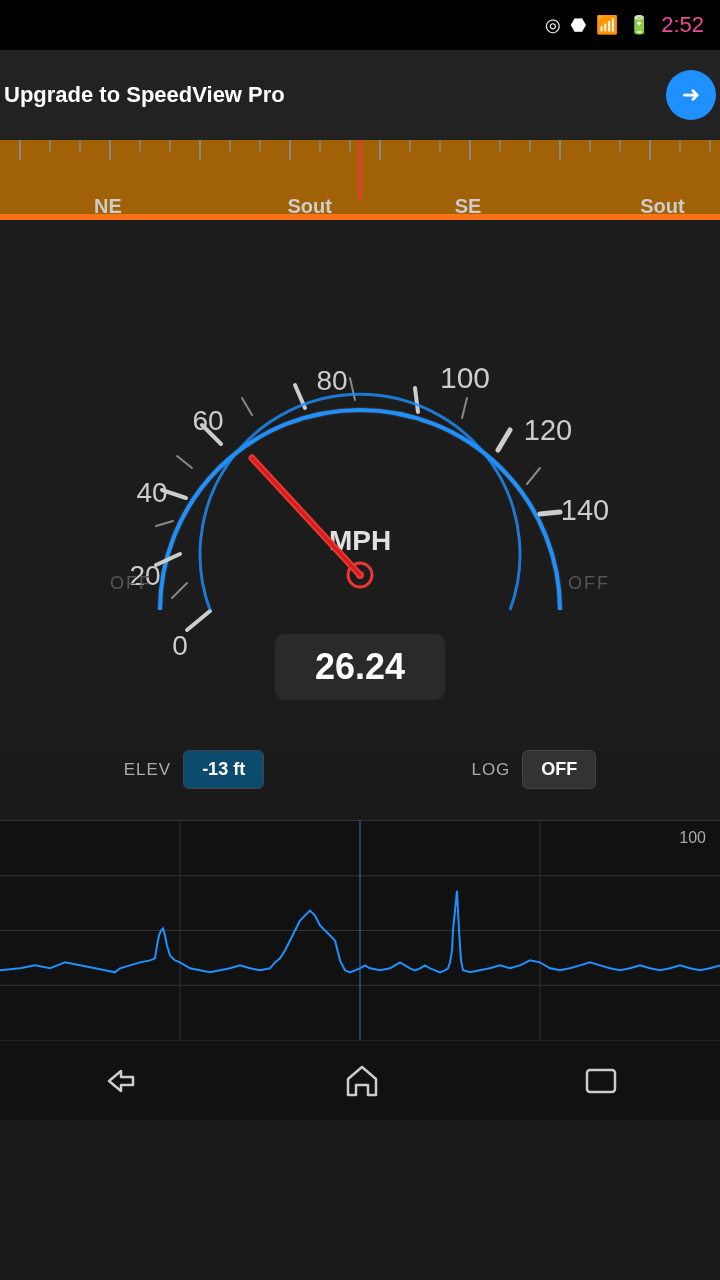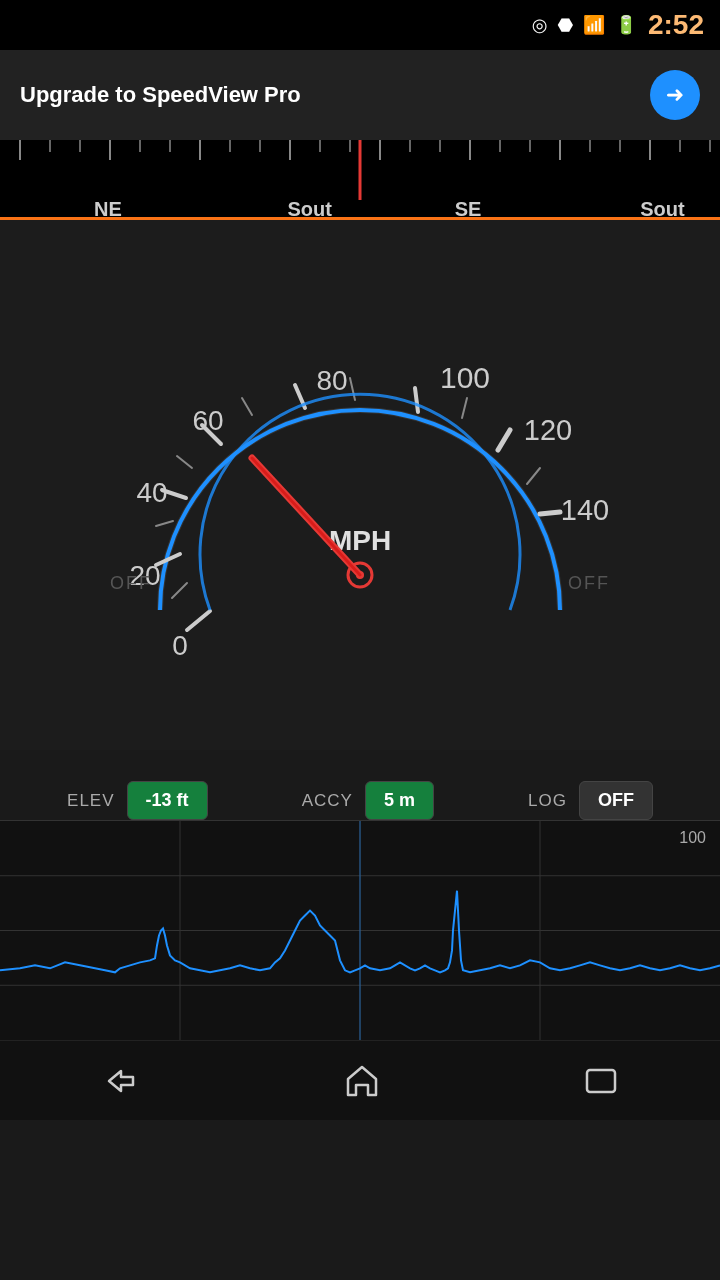--- a/index.html
+++ b/index.html
@@ -18,31 +18,31 @@
       width: 720px;
       height: 50px;
       background: #000;
       display: flex;
       align-items: center;
       justify-content: flex-end;
       padding: 0 16px;
       gap: 10px;
     }
     .status-icon { font-size: 18px; color: #fff; }
-    #status-time { font-size: 28px; color: #fdba74; font-weight: bold; }
+    #status-time { font-size: 22px; color: #ec4899; font-weight: normal; }
 
     
     #upgrade-banner {
       width: 720px;
       height: 90px;
       background: #222;
       display: flex;
       align-items: center;
       justify-content: space-between;
-      padding: 0 20px;
+      padding: 0 4px;
     }
     #upgrade-text-block {}
     #upgrade-title { font-size: 22px; color: #fff; font-weight: bold; }
     #upgrade-subtitle { font-size: 16px; color: #aaa; margin-top: 4px; }
     #upgrade-arrow-btn {
       width: 50px;
       height: 50px;
       background: #1e90ff;
       border-radius: 50%;
       display: flex;
@@ -50,24 +50,24 @@
       justify-content: center;
       cursor: pointer;
       flex-shrink: 0;
     }
     #upgrade-arrow-btn span { font-size: 22px; color: #fff; }
 
     
     #compass-strip {
       width: 720px;
       height: 80px;
-      background: #000000;
+      background: #a16207;
       position: relative;
       overflow: hidden;
-      border-bottom: 3px solid #f97316;
+      border-bottom: 6px solid #f97316;
     }
     #compass-labels {
       position: absolute;
       bottom: 8px;
       left: 0;
       right: 0;
       display: flex;
       align-items: center;
     }
     .compass-label {
@@ -130,36 +130,36 @@
       font-weight: bold;
       z-index: 20;
     }
 
     
     #info-row {
       width: 720px;
       height: 70px;
       background: #1a1a1a;
       display: flex;
-      align-items: flex-end;
+      align-items: flex-start;
       justify-content: space-around;
       padding: 0 20px;
     }
     .info-group {
       display: flex;
       align-items: center;
       gap: 12px;
     }
     .info-label {
       font-size: 17px;
       color: #aaa;
       letter-spacing: 1px;
     }
     .info-value-box {
-      background: #15803d;
+      background: #0c4a6e;
       border-radius: 6px;
       padding: 8px 18px;
       font-size: 18px;
       color: #fff;
       font-weight: bold;
       border: 1px solid #444;
     }
     .info-value-box.off {
       background: #333;
       color: #fff;
@@ -325,31 +325,28 @@
       <circle cx="280" cy="335" r="4" fill="#e53935"></circle>
 
       <line x1="280" y1="335" x2="172" y2="218" stroke="#e53935" stroke-width="7" stroke-linecap="round"></line>
 
       <line x1="280" y1="335" x2="172" y2="218" stroke="#cc0000" stroke-width="3" stroke-linecap="round" opacity="0.5"></line>
     </svg>
 
     <div class="off-label" id="off-left">OFF</div>
     <div class="off-label" id="off-right">OFF</div>
 
+    <div id="speed-readout">26.24</div>
   </div>
 </div>
 
 <div id="info-row">
   <div class="info-group">
     <span class="info-label">ELEV</span>
     <div class="info-value-box">-13 ft</div>
-  </div>
-  <div class="info-group">
-    <span class="info-label">ACCY</span>
-    <div class="info-value-box">5 m</div>
   </div>
   <div class="info-group">
     <span class="info-label">LOG</span>
     <div class="info-value-box off">OFF</div>
   </div>
 </div>
 
 <div id="graph-area">
   <span id="graph-100-label">100</span>
   <svg id="graph-svg" viewBox="0 0 720 220" preserveAspectRatio="none">

